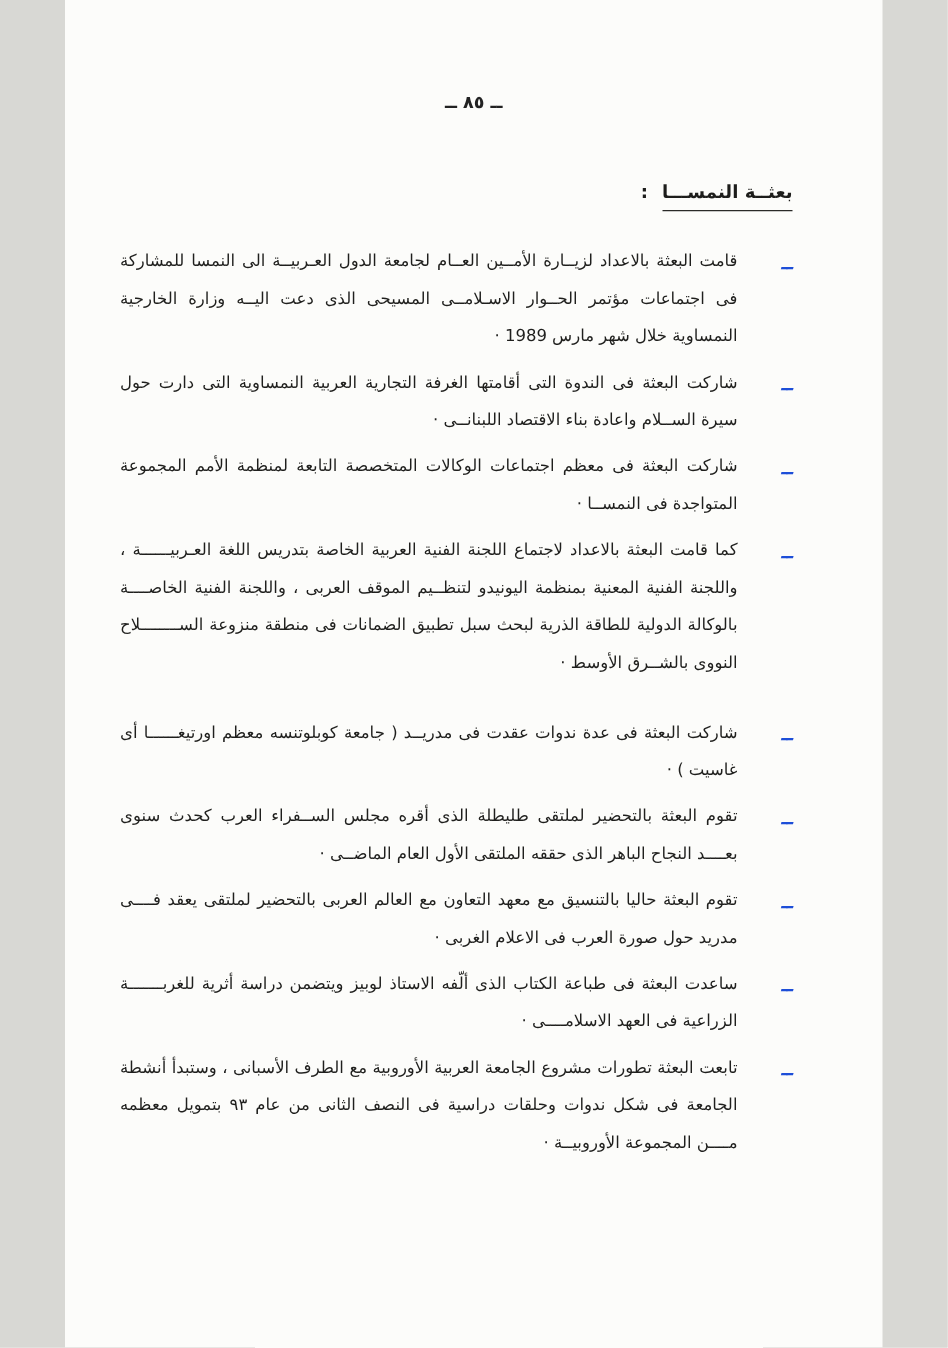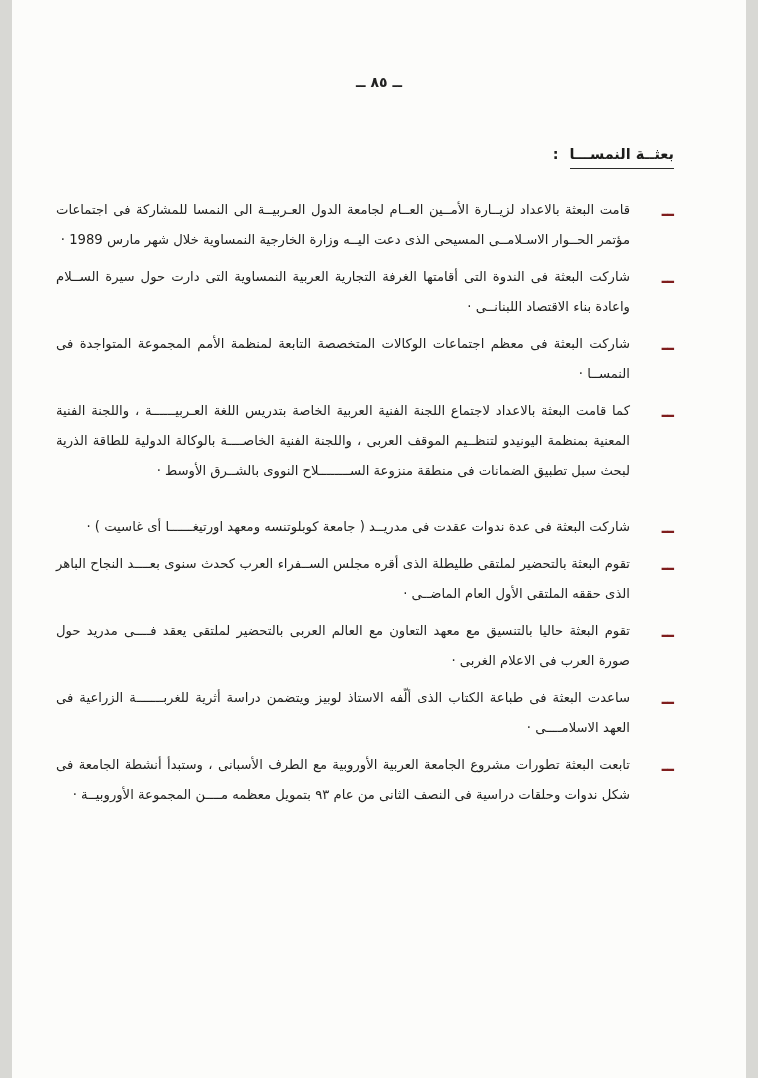--- a/index.html
+++ b/index.html
@@ -2,21 +2,21 @@
 <html lang="ar" dir="rtl"><head>
 <meta charset="utf-8">
 <style>
   html, body {
     margin: 0;
     padding: 0;
     background: #d8d8d4;
   }
   .page {
     position: relative;
-    width: 734px;
+    width: 654px;
     height: 1078px;
     margin: 0 auto;
     background: #fcfcfa;
     box-sizing: border-box;
     direction: rtl;
     font-family: "DejaVu Sans", sans-serif;
     color: #1d1d1b;
     overflow: hidden;
   }
   .page-number {
@@ -49,24 +49,25 @@
     margin-top: 26px;
   }
   .item {
     display: flex;
     align-items: flex-start;
     gap: 24px;
     margin-bottom: 7px;
   }
   .dash {
     flex: 0 0 20px;
-    font-size: 18px;
+    font-size: 15px;
     font-weight: bold;
     line-height: 30px;
-    color: #7f1d1d;
+    color: #1d4ed8;
+    font-style: italic;
   }
   .item-text {
     flex: 1;
     margin: 0;
     font-size: 13.2px;
     line-height: 30px;
     text-align: justify;
     text-justify: inter-word;
     color: #1f1f1d;
   }
@@ -105,21 +106,21 @@
           <span class="dash">ــ</span>
           <p class="item-text">كما قامت البعثة بالاعداد لاجتماع اللجنة الفنية العربية الخاصة بتدريس اللغة العـربيــــــة ، واللجنة الفنية المعنية بمنظمة اليونيدو لتنظــيم الموقف العربى ، واللجنة الفنية الخاصــــة بالوكالة الدولية للطاقة الذرية لبحث سبل تطبيق الضمانات فى منطقة منزوعة الســــــــلاح النووى بالشــرق الأوسط ·</p>
         </div>
       </div>
     </div>
 
     <div class="section section-madrid">
       <div class="items">
         <div class="item">
           <span class="dash">ــ</span>
-          <p class="item-text">شاركت البعثة فى عدة ندوات عقدت فى مدريــد ( جامعة كوبلوتنسه ومعهد اورتيغــــــا أى غاسيت ) ·</p>
+          <p class="item-text">شاركت البعثة فى عدة ندوات عقدت فى مدريــد ( جامعة كوبلوتنسه معظم اورتيغــــــا أى غاسيت ) ·</p>
         </div>
         <div class="item">
           <span class="dash">ــ</span>
           <p class="item-text">تقوم البعثة بالتحضير لملتقى طليطلة الذى أقره مجلس الســفراء العرب كحدث سنوى بعــــد النجاح الباهر الذى حققه الملتقى الأول العام الماضــى ·</p>
         </div>
         <div class="item">
           <span class="dash">ــ</span>
           <p class="item-text">تقوم البعثة حاليا بالتنسيق مع معهد التعاون مع العالم العربى بالتحضير لملتقى يعقد فــــى مدريد حول صورة العرب فى الاعلام الغربى ·</p>
         </div>
         <div class="item">

